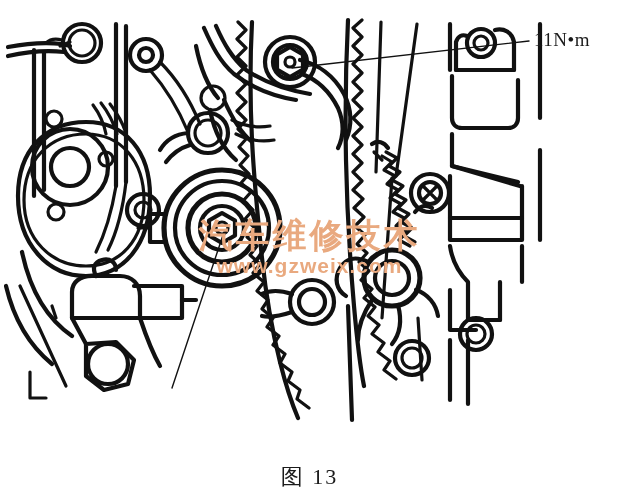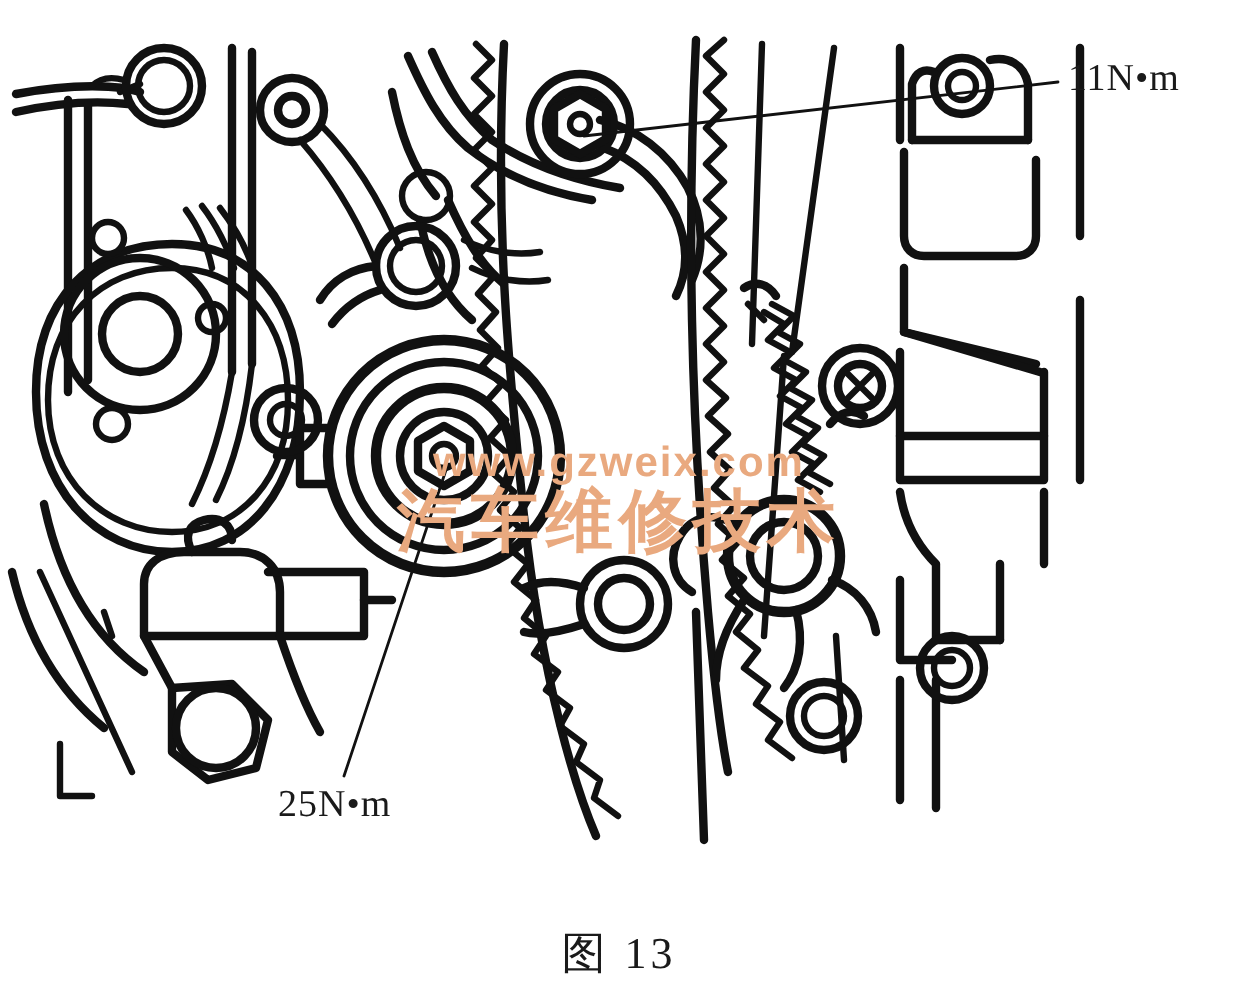--- a/index.html
+++ b/index.html
@@ -316,22 +316,21 @@
     <path class="ln w4" d="M 348,306 L 352,420"></path>
     <path class="ln w3" d="M 418,318 L 422,380"></path>
 
     <g>
       <line class="ln w15" x1="292" y1="68" x2="529" y2="41"></line>
       <line class="ln w15" x1="224" y1="232" x2="172" y2="388"></line>
     </g>
   </svg>
 
   <div id="watermark">
+    <span id="watermark-cn">汽车维修技术</span>
     <span id="watermark-url">www.gzweix.com</span>
-    <span id="watermark-cn">汽车维修技术</span>
   </div>
 
   <div class="label-text" id="label-11nm">11N•m</div>
-  <div class="label-text" id="label-25nm">25N•m</div>
 
   <div id="figure-caption">图 13</div>
 
 </div>
 
 </body></html>

